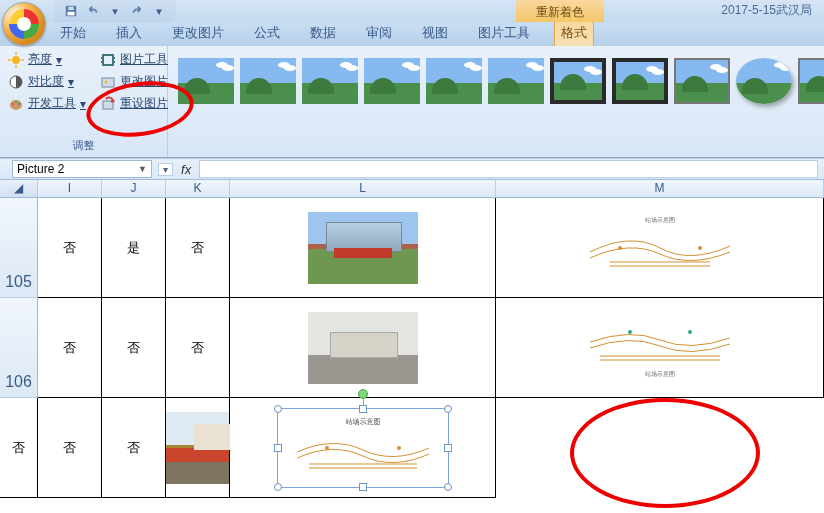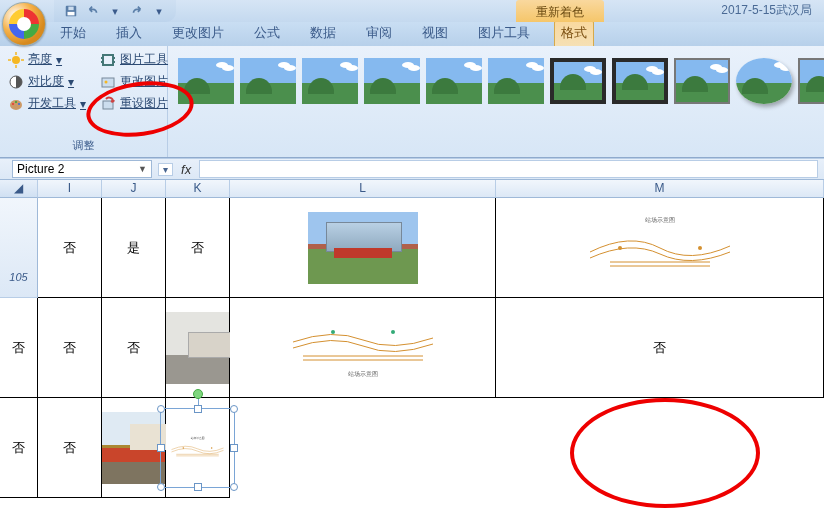--- a/index.html
+++ b/index.html
@@ -56,21 +56,21 @@
   .fx-label { font-style:italic; font-family: Liberation Sans, sans-serif; font-size: 13px; color:#333; }
   .fx-input { flex:1; height:18px; border:1px solid #b8cde6; background:#fff; margin-right:6px; }
 
   
   .sheet { position:relative; }
   .col-headers { display:grid; grid-template-columns: 38px 64px 64px 64px 266px 328px; height:18px; font-size:12px; }
   .col-headers div { background: linear-gradient(#f1f6fc,#dce8f6); border-right:1px solid #b8cde6; border-bottom:1px solid #9fb9d8; text-align:center; color:#3a5a89; line-height:17px; }
   .col-headers .corner { background: linear-gradient(#e8f0fa,#d0e0f2); }
 
   .grid-body { display:grid; grid-template-columns: 38px 64px 64px 64px 266px 328px; grid-auto-rows: 100px; }
-  .row-h { background: linear-gradient(#f1f6fc,#dce8f6); border-right:1px solid #9fb9d8; border-bottom:1px solid #b8cde6; display:flex; align-items:flex-end; justify-content:center; font-size:11px; color:#3a5a89; padding-bottom:14px;font-style:italic; }
+  .row-h { background: linear-gradient(#f1f6fc,#dce8f6); border-right:1px solid #9fb9d8; border-bottom:1px solid #b8cde6; display:flex; align-items:flex-end; justify-content:center; font-size:16px; color:#3a5a89; padding-bottom:6px; }
   .cell { border-right:1.5px solid #000; border-bottom:1.5px solid #000; display:flex; align-items:center; justify-content:center; font-size:13px; font-family: SimSun, serif; background:#fff; position:relative; overflow:visible; }
 
   .photo { width:110px; height:72px; background:#bcd; position:relative; }
   .photo.building1 { background: linear-gradient(#9ec5ee 0 45%, #b0604a 45% 52%, #6e9850 52% 100%); }
   .photo.building1::before { content:""; position:absolute; left:18px; top:10px; width:74px; height:28px; background: linear-gradient(#b9d0e4,#8fa9bf); border:1px solid #789; }
   .photo.building1::after { content:""; position:absolute; left:26px; top:36px; width:58px; height:10px; background:#c0392b; }
   .photo.building2 { background: linear-gradient(#e4e4e0 0 60%, #9a9790 60% 100%); }
   .photo.building2::before { content:""; position:absolute; left:22px; top:20px; width:66px; height:24px; background:#d8d3c9; border:1px solid #aaa; }
   .photo.building3 { background: linear-gradient(#dfeaf3 0 46%, #a83 46% 50%, #c9452b 50% 70%, #7e7460 70% 100%); }
   .photo.building3::before { content:""; position:absolute; left:28px; top:12px; width:54px; height:26px; background:#e9e2d3; }
@@ -266,20 +266,21 @@
       <div class="diagram">
         <svg viewBox="0 0 160 72">
             <text x="80" y="10" font-size="6" fill="#666" text-anchor="middle">站场示意图</text>
             <path class="diag-stroke" d="M10 40 Q50 20 80 36 T150 34 M10 46 Q50 28 80 42 T150 40 M30 50h100 M30 54h100"></path>
             <circle cx="40" cy="36" r="2" fill="#d49030"></circle>
             <circle cx="120" cy="36" r="2" fill="#d49030"></circle>
           </svg>
       </div>
     </div>
 
+    <div class="row-h">106</div>
     <div class="cell">否</div>
     <div class="cell">否</div>
     <div class="cell">否</div>
     <div class="cell">
       <div class="photo building2"></div>
     </div>
     <div class="cell">
       <div class="diagram">
         <svg viewBox="0 0 160 72">
             <path class="diag-stroke" d="M10 30 Q50 16 80 28 T150 26 M10 36 Q50 22 80 34 T150 32 M20 44h120 M20 48h120"></path>

